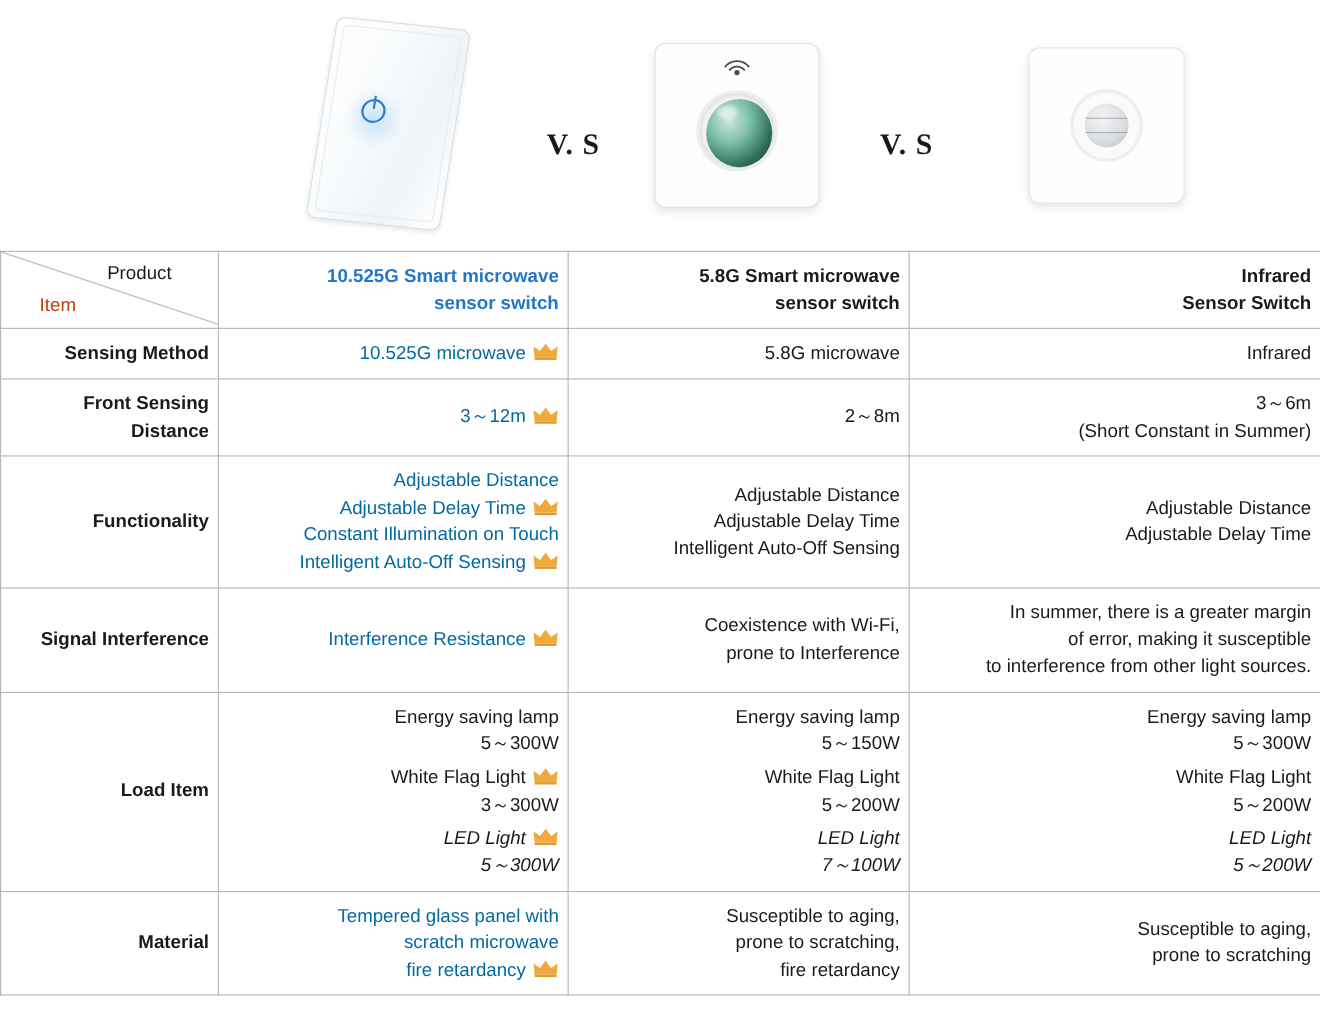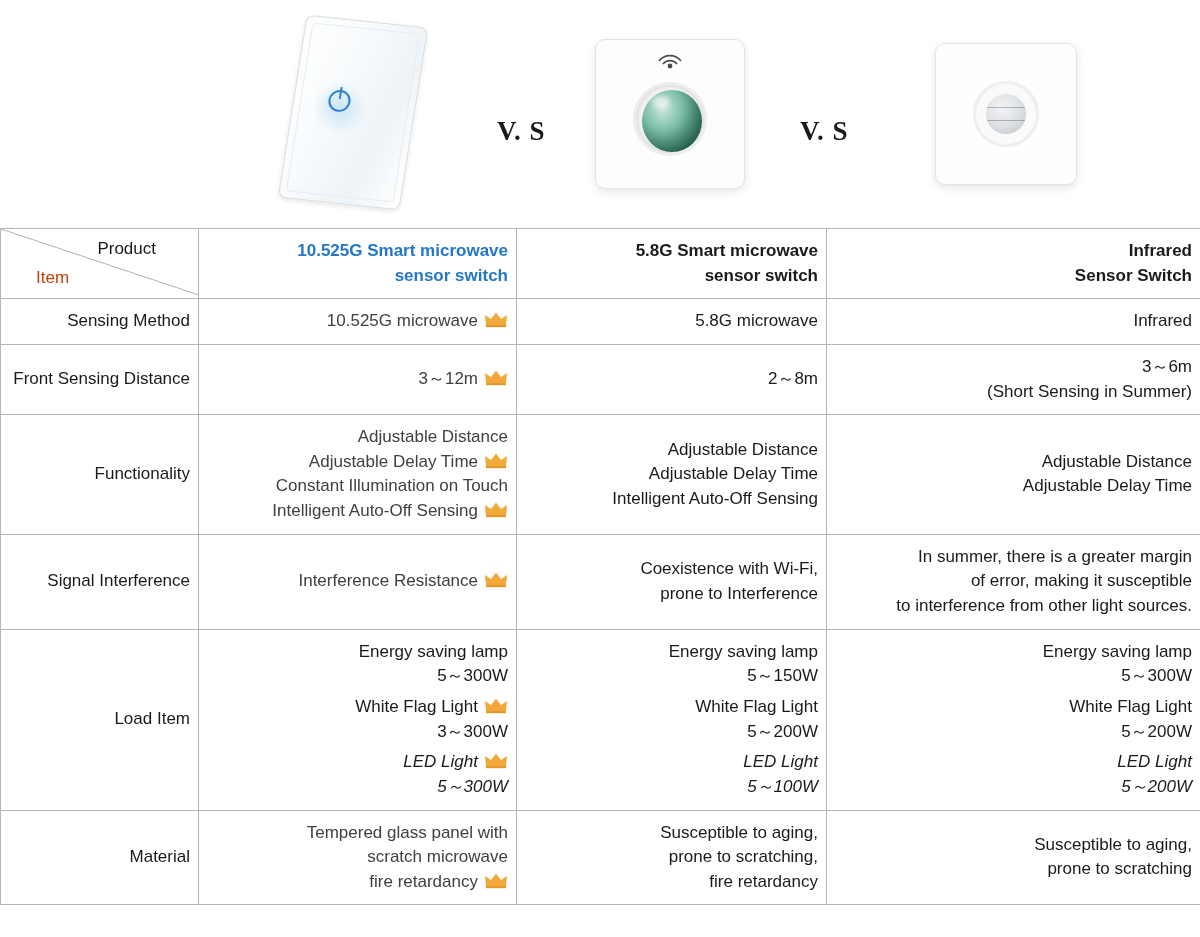--- a/index.html
+++ b/index.html
@@ -214,23 +214,23 @@
   }
 
   td.head {
     font-weight: bold;
     font-size: 18px;
     line-height: 1.5;
     color: #1a1a1a;
   }
   td.head.blue { color: #2277c8; }
 
-  .blue-txt { color: #404040; }
-
-  .rowlabel { font-size: 17px; }
+  .blue-txt { color: #0369a1; }
+
+  .rowlabel { font-size: 17px; font-weight: bold; }
 
   .cellpad-lg { padding: 18px 10px; }
 
   
   .crown {
     display: inline-block;
     width: 24px; height: 17px;
     vertical-align: middle;
     margin-left: 6px;
     position: relative;
@@ -340,21 +340,21 @@
           <div><span class="blue-txt">3～12m</span><span class="crown"><svg width="24" height="17" viewBox="0 0 24 17">
                   <path d="M2 14 L1 4 L7 8 L12 1.5 L17 8 L23 4 L22 14 Z" fill="#f2a93b"></path>
                   <rect x="2" y="14" width="20" height="2.2" fill="#e09a2c"></rect>
                 </svg></span></div>
         </td>
         <td class="cell-lines">
           <div>2～8m</div>
         </td>
         <td class="cell-lines">
           <div>3～6m</div>
-          <div>(Short Sensing in Summer)</div>
+          <div>(Short Constant in Summer)</div>
         </td>
       </tr>
 
       <tr>
         <td class="rowlabel">Functionality</td>
         <td class="cell-lines cellpad-lg">
           <div class="blue-txt">Adjustable Distance</div>
           <div><span class="blue-txt">Adjustable Delay Time</span><span class="crown"><svg width="24" height="17" viewBox="0 0 24 17">
                   <path d="M2 14 L1 4 L7 8 L12 1.5 L17 8 L23 4 L22 14 Z" fill="#f2a93b"></path>
                   <rect x="2" y="14" width="20" height="2.2" fill="#e09a2c"></rect>
@@ -421,21 +421,21 @@
           <div class="grp">
             <div>Energy saving lamp</div>
             <div>5～150W</div>
           </div>
           <div class="grp">
             <div>White Flag Light</div>
             <div>5～200W</div>
           </div>
           <div class="grp">
             <div>LED Light</div>
-            <div>5～100W</div>
+            <div>7～100W</div>
           </div>
         </td>
         <td class="cell-lines cellpad-lg">
           <div class="grp">
             <div>Energy saving lamp</div>
             <div>5～300W</div>
           </div>
           <div class="grp">
             <div>White Flag Light</div>
             <div>5～200W</div>

